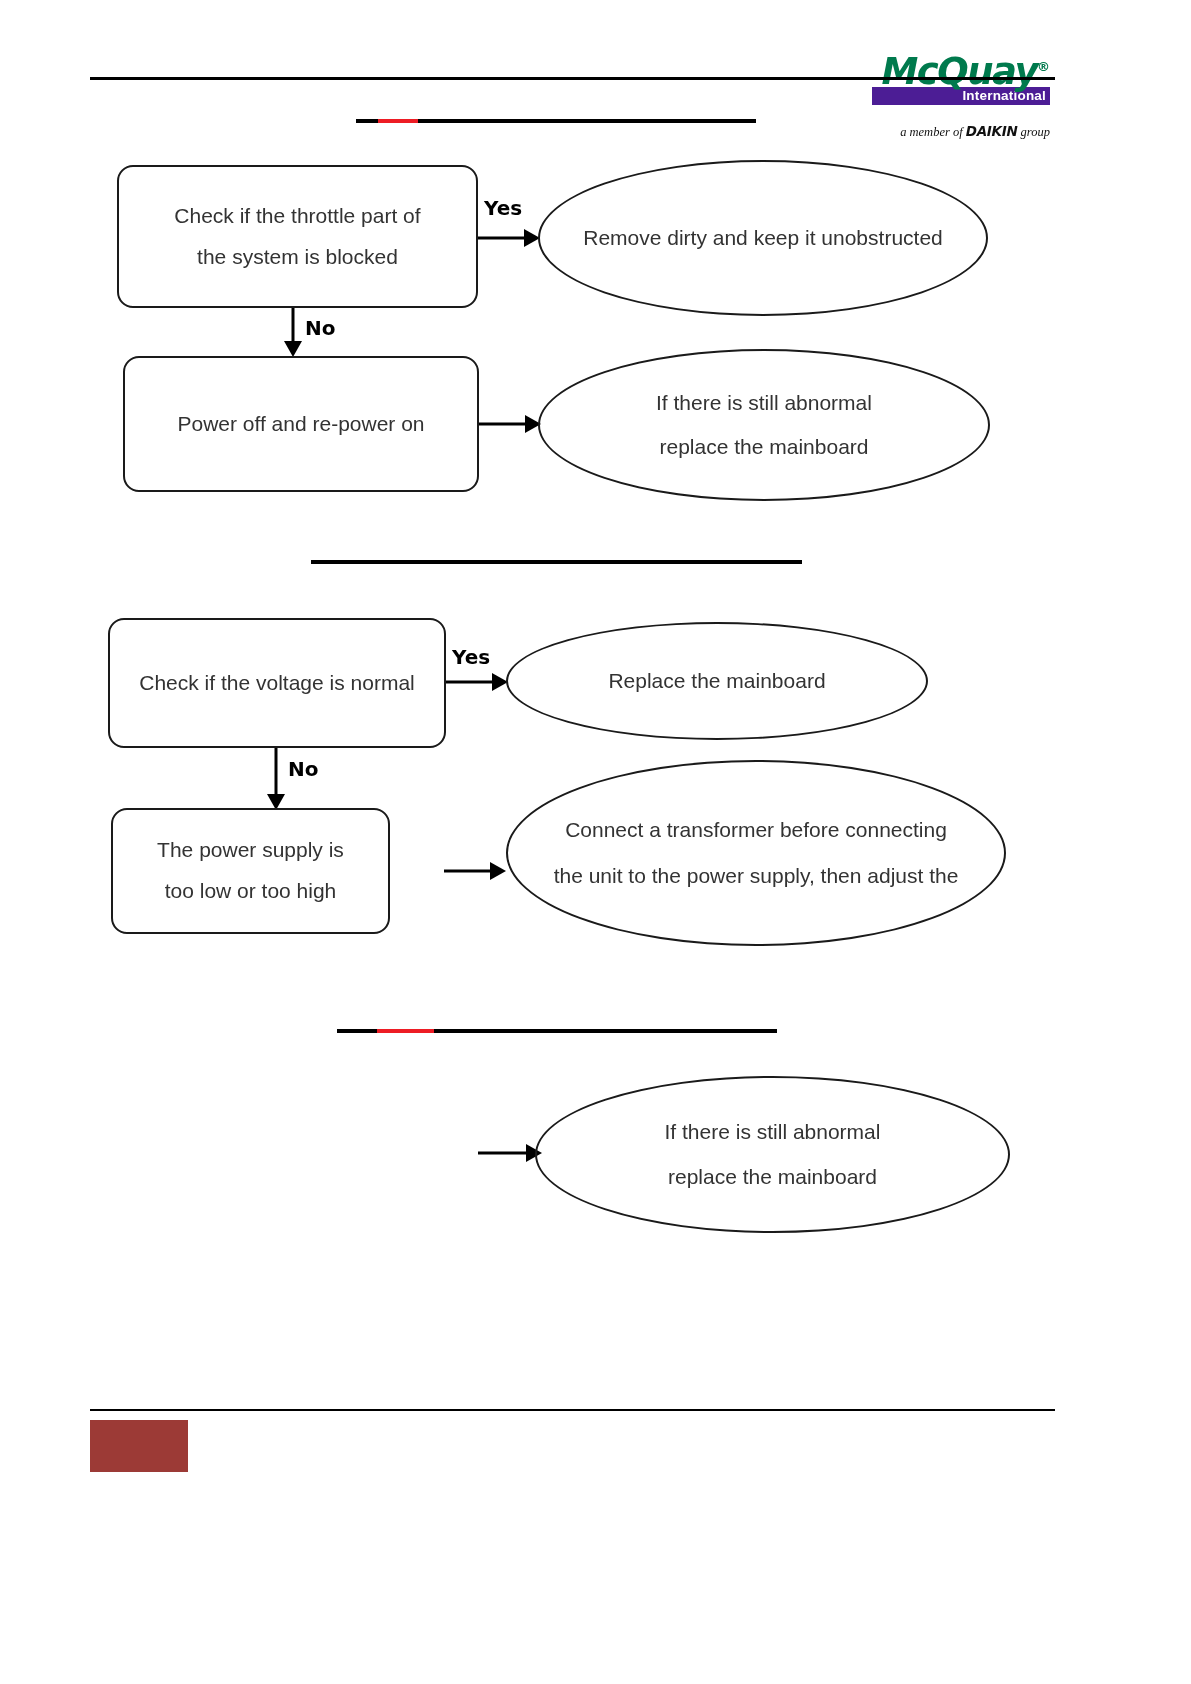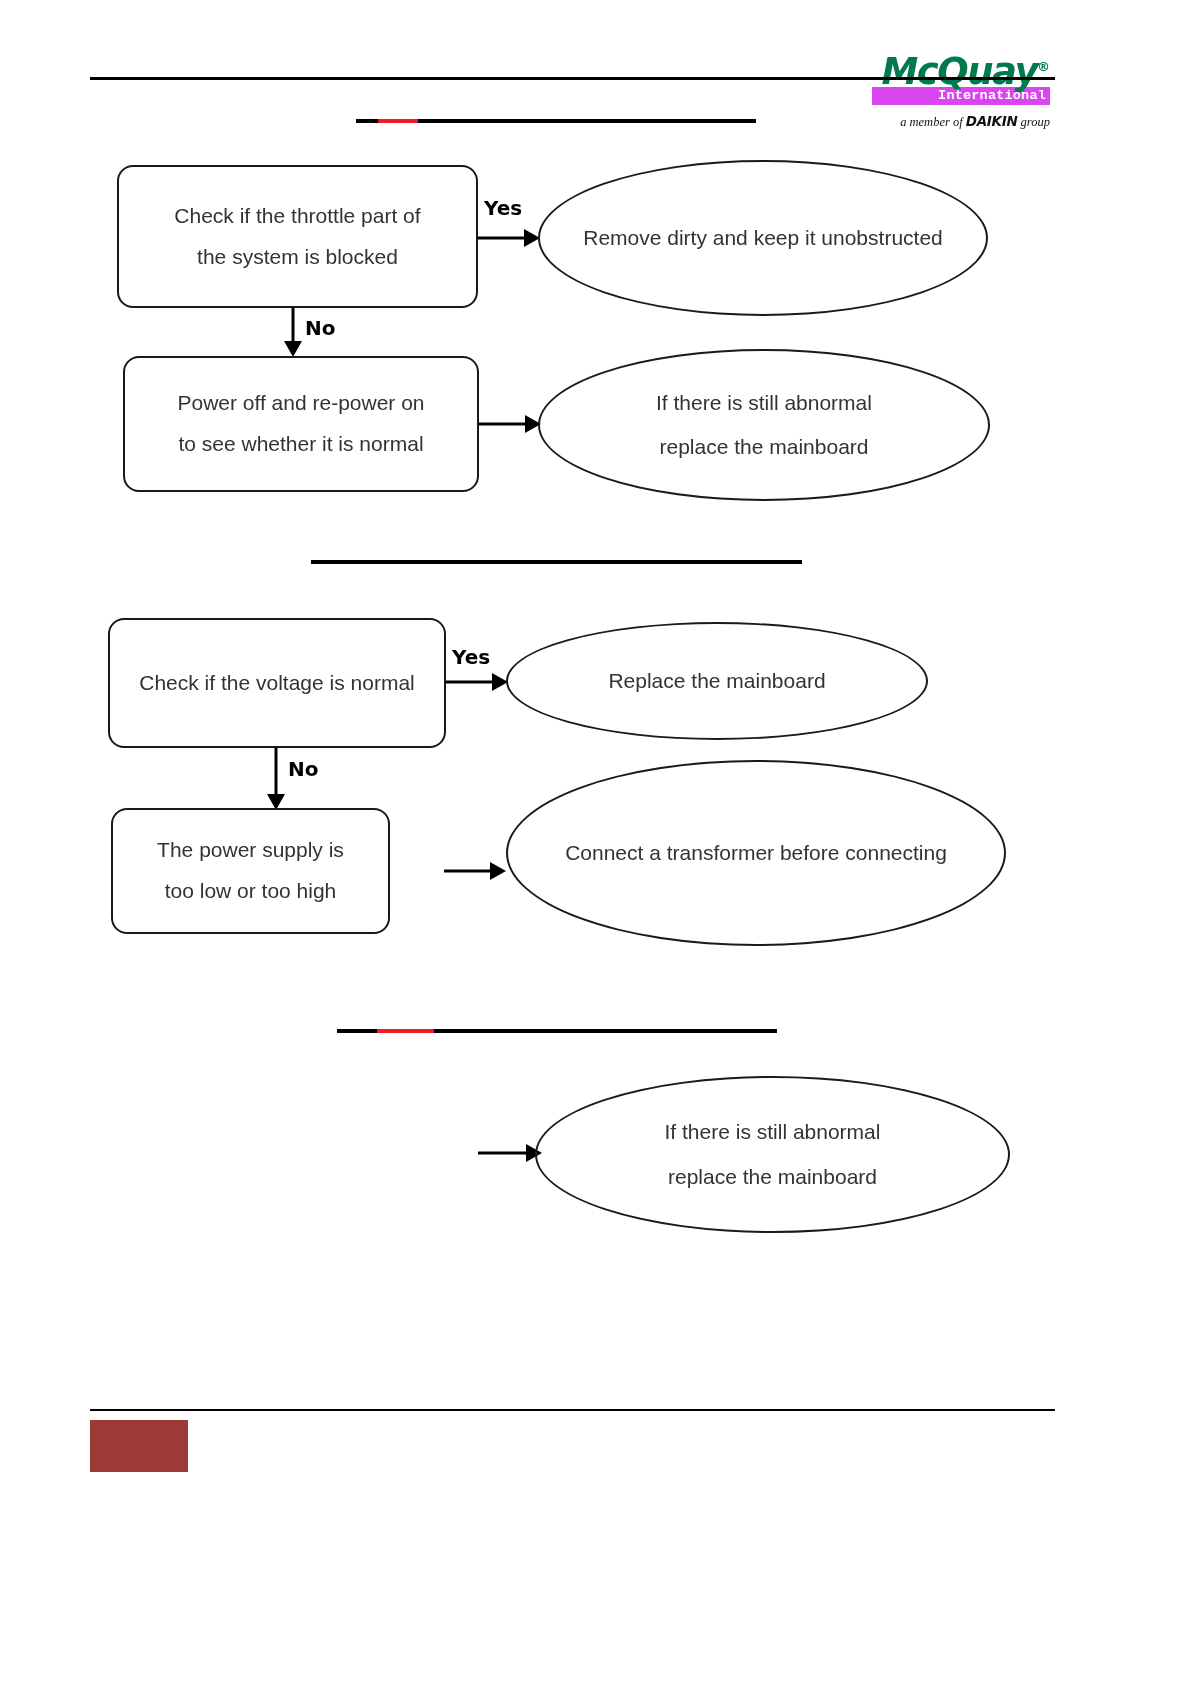--- a/index.html
+++ b/index.html
@@ -37,37 +37,37 @@
     display: inline-block;
     margin-top: 48px;
   }
   .logo-reg {
     font-size: 13px;
     vertical-align: super;
     font-style: normal;
     letter-spacing: 0;
   }
   .logo-intl-bar {
-    background: #d946ef;
+    background: #4c1d95;
     color: #ffffff;
-    font-family: Liberation Mono, monospace;
+    font-family: Liberation Sans, sans-serif;
     font-weight: bold;
     font-size: 13.5px;
     letter-spacing: 0.2px;
     padding: 1px 4px 2px 40px;
     text-align: right;
     margin-top: -3px;
     display: block;
   }
   .logo-tagline {
     font-family: "Liberation Serif", serif;
     font-size: 12.5px;
     color: #111;
     font-style: italic;
-    margin-top: 8px;
+    margin-top: 18px;
     text-align: right;
     white-space: nowrap;
   }
   .logo-tagline b {
     font-family: "DejaVu Sans", sans-serif;
     font-style: italic;
     font-weight: bold;
     font-size: 13.5px;
     letter-spacing: -0.3px;
   }
@@ -214,21 +214,20 @@
   </div>
 
   <div class="edge-label" style="left:305px; top:316px;">No</div>
   <div class="arrow-v" style="left:283px; top:308px; width:20px; height:49px;">
     <div class="shaft" style="height:35px;"></div>
     <div class="head" style="top:33px;"></div>
   </div>
 
   <div class="fbox" style="left:123px; top:356px; width:356px; height:136px;text-align:center;">
     <div class="line">Power off and re-power on</div>
-    <div class="line">to see whether it is normal</div>
   </div>
 
   <div class="arrow-h" style="left:479px; top:414px; width:62px; height:20px;">
     <div class="shaft" style="width:48px;"></div>
     <div class="head" style="left:46px;"></div>
   </div>
 
   <div class="fell" style="left:538px; top:349px; width:452px; height:152px;">
     <div class="line">If there is still abnormal</div>
     <div class="line">replace the mainboard</div>
@@ -263,20 +262,21 @@
     <div class="line">too low or too high</div>
   </div>
 
   <div class="arrow-h" style="left:444px; top:861px; width:62px; height:20px;">
     <div class="shaft" style="width:48px;"></div>
     <div class="head" style="left:46px;"></div>
   </div>
 
   <div class="fell overflow" style="left:506px; top:760px; width:500px; height:186px; line-height:2.2;">
     <div class="line">Connect a transformer before connecting</div>
+    <div class="line">the unit to the power supply, then adjust the</div>
   </div>
 
   <div class="sec-rule" style="left:337px; top:1029px; width:440px;">
     <div class="redmark" style="left:40px; width:57px;"></div>
   </div>
 
 
   <div class="arrow-h" style="left:478px; top:1143px; width:64px; height:20px;">
     <div class="shaft" style="width:50px;"></div>
     <div class="head" style="left:48px;"></div>

